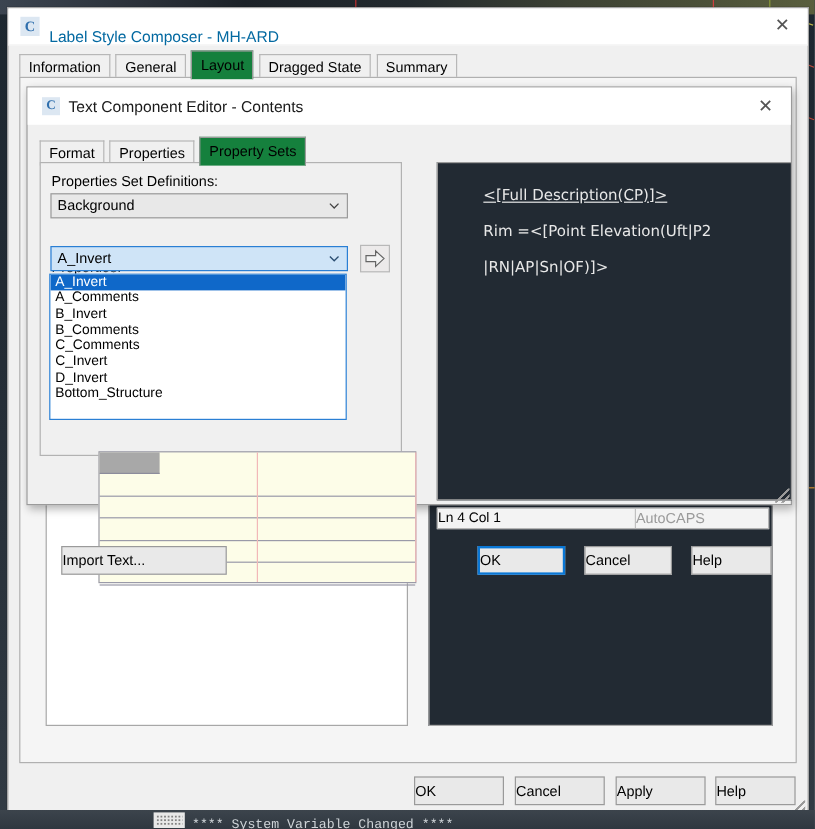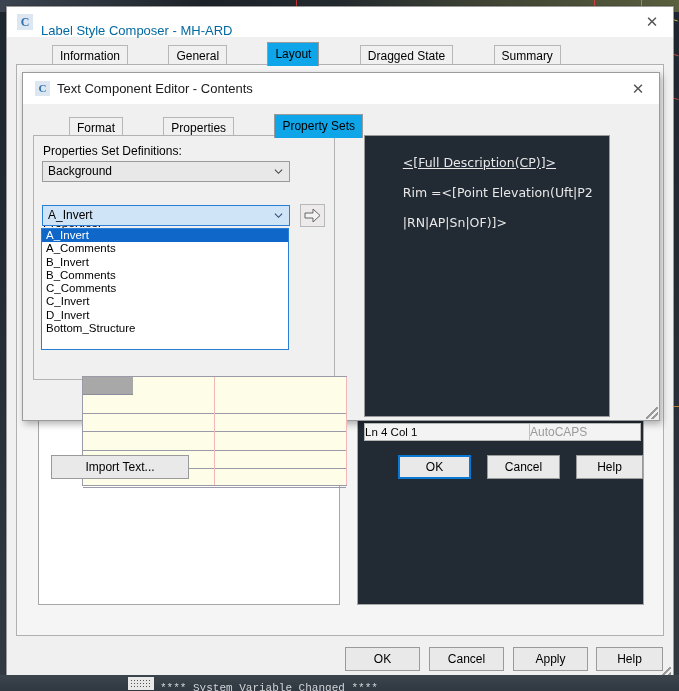--- a/index.html
+++ b/index.html
@@ -71,23 +71,23 @@
 
   
   .tabstrip {
     position:absolute; left:9px; top:35px; height:22px;
     border-bottom:0;
   }
   .tab {
     display:inline-block; height:20px; line-height:20px;
     padding:0 7px; margin-right:1px; font-size:12px;
     background:#f0f0f0; border:1px solid #b7b7b7; border-bottom:none;
-    vertical-align:bottom; position:relative; color:#000;margin-left:36px;
-  }
-  .tab.active { background:#0ea5e9; height:23px; line-height:23px; border-color:#9a9a9a; z-index:3;}
+    vertical-align:bottom; position:relative; color:#000;
+  }
+  .tab.active { background:#15803d; height:23px; line-height:23px; border-color:#9a9a9a; z-index:3;}
 
   
   .outer-panel {
     position:absolute; left:9px; top:57px; width:646px; height:570px;
     background:#f5f5f5; border:1px solid #b0b0b0;
   }
   .grid-wrap {
     position:absolute; left:21px; top:23px; width:300px; height:515px;
     background:#ffffff; border:1px solid #a7a7a7; overflow:hidden;
   }
@@ -124,21 +124,21 @@
     position:absolute; left:32px; top:14px; color:#f2f2f2;
     font-size:19px; font-family:"DejaVu Sans", sans-serif; white-space:nowrap;
   }
   .preview-tick {
     position:absolute; left:6px; top:16px; width:26px; height:14px;
   }
 
   
   .outer-buttons { position:absolute; left:0; bottom:10px; width:666px; height:24px;}
   .btn {
-    position:absolute; height:24px; line-height:22px; text-align:center;
+    position:absolute; height:24px; line-height:22px; 
     background:#e9e9e9; border:1px solid #9a9a9a; font-size:12px; color:#000;
     box-sizing:border-box;
   }
   .btn.primary { border:2px solid #0a77d5; background:#e9e9e9; line-height:20px;}
 
   .resize-grip {
     position:absolute; right:2px; bottom:2px; width:12px; height:12px;
     background:
       linear-gradient(135deg, transparent 45%, #9a9a9a 45%, #9a9a9a 55%, transparent 55%),
       linear-gradient(135deg, transparent 70%, #9a9a9a 70%, #9a9a9a 80%, transparent 80%);
@@ -191,21 +191,21 @@
   .mini-table {
     position:absolute; left:48px; top:240px; width:265px; height:110px;
     border:1px solid #9a9aa8; background:#fdfde8; box-sizing:border-box;
   }
   .mt-head { height:17px; background:#a8a8a8; border-bottom:1px solid #8c8c9c; width:50px;}
   .mt-row { height:17.5px; border-bottom:1px solid #9a9aa8; }
   .mt-vline { position:absolute; top:0; bottom:0; width:1px; background:#f2b8b8;}
 
   
   .editor {
-    position:absolute; left:341px; top:62px; width:246px; height:282px;
+    position:absolute; left:341px; top:62px; width:296px; height:282px;
     background:#222a33; border:1px solid #9a9a9a; box-sizing:border-box;
   }
   .editor-text {
     position:absolute; left:6px; top:4px; right:4px;
     color:#e8e8e8; font-size:12.5px; line-height:15px;
     font-family:"DejaVu Sans", sans-serif; white-space:pre-wrap;
   }
   .editor-text .ul { text-decoration: underline; }
   .status-bar {
     position:absolute; left:341px; top:350px; width:277px; height:18px;

